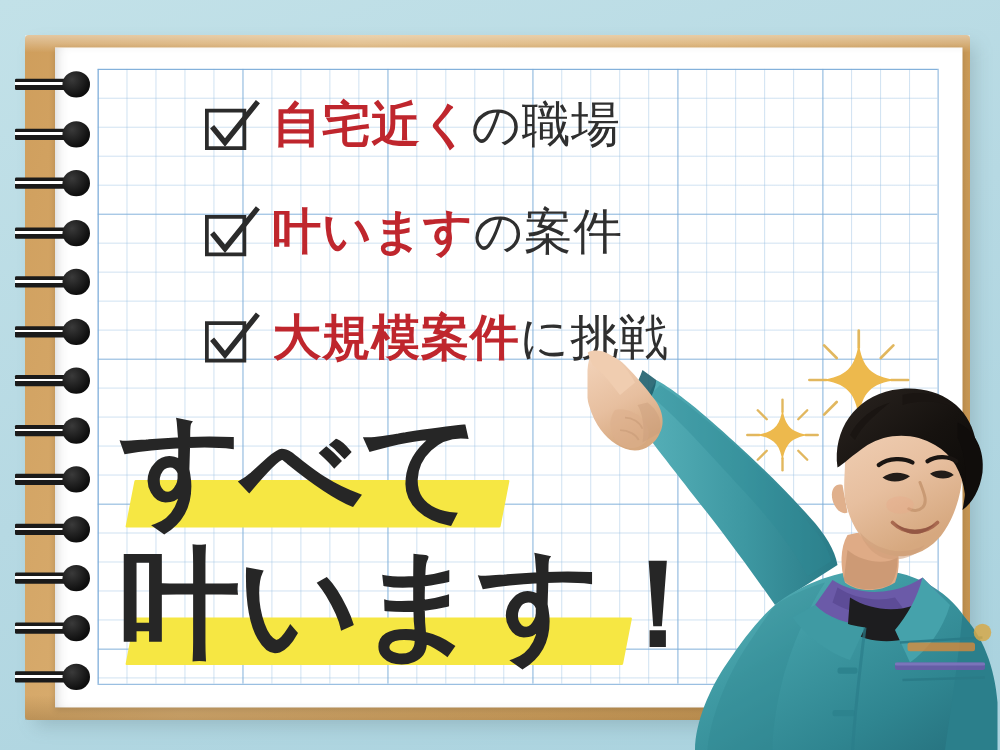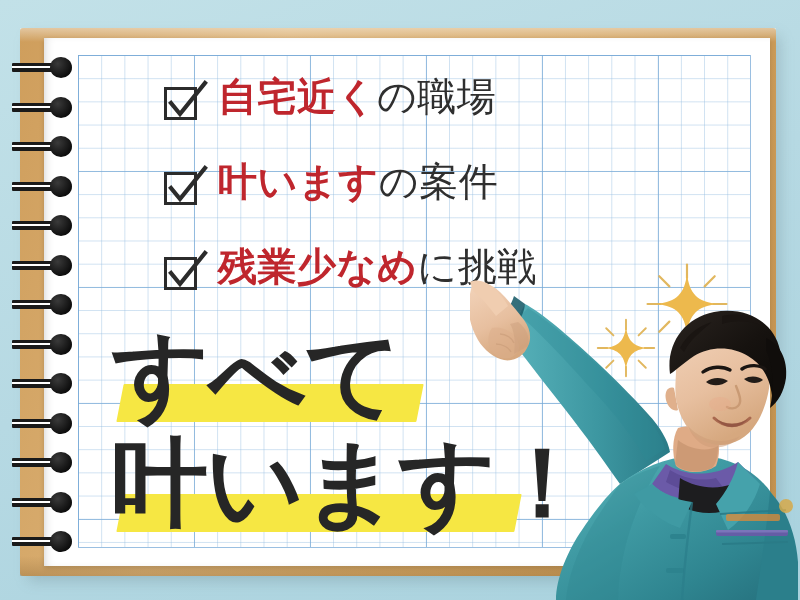--- a/index.html
+++ b/index.html
@@ -57,26 +57,26 @@
     background:radial-gradient(circle at 35% 32%,#3a3a3a,#0e0e0e 70%);}
 
   
   .checklist{position:absolute;left:160px;top:58px;width:520px;}
   .check-row{position:relative;height:85px;display:flex;align-items:center;}
   .cbox{position:relative;width:44px;height:44px;flex:0 0 44px;margin-right:14px;}
   .cbox .sq{position:absolute;left:4px;top:8px;width:33px;height:33px;
     border:3px solid #2b2b2b;box-sizing:border-box;background:transparent;}
   .cbox svg{position:absolute;left:0;top:0;overflow:visible;}
   .ctext{font-size:39px;line-height:1;letter-spacing:.5px;color:#2b2b2b;white-space:nowrap;
-    font-family:Liberation Mono, monospace;}
+    font-family:Liberation Sans, sans-serif;}
   .ctext .hl{color:#bf262d;font-weight:700;}
   .ctext .pl{color:#2f2f2f;font-weight:400;}
 
   
-  .headline{position:absolute;left:112px;top:322px;width:520px;}
+  .headline{position:absolute;left:96px;top:322px;width:520px;}
   .hl-line{position:relative;height:108px;}
   .hl-band{position:absolute;height:38px;
     background:#f6e743;transform:skewX(-11deg);border-radius:1px;}
   .hl-band.b1{left:8px;top:62px;width:300px;}
   .hl-band.b2{left:8px;top:64px;width:398px;}
   .hl-text{position:absolute;left:0;top:0;font-size:96px;line-height:106px;
     font-weight:800;color:#262626;letter-spacing:-2px;white-space:nowrap;
     font-family:"DejaVu Sans","Liberation Sans",sans-serif;}
 
   
@@ -186,21 +186,21 @@
     </div>
 
     <div class="check-row">
       <div class="cbox">
         <div class="sq"></div>
         <svg width="48" height="48" viewBox="0 0 48 48" aria-hidden="true">
           <path d="M11 24 L20 35 L45 4" fill="none" stroke="#2b2b2b" stroke-width="4.2" stroke-linecap="square" stroke-linejoin="miter"></path>
         </svg>
       </div>
       <div class="ctext">
-        <span class="hl">残業少なめ</span><span class="pl">に挑戦</span>
+        <span class="hl">大規模案件</span><span class="pl">に挑戦</span>
       </div>
     </div>
 
   </div>
 
   <div class="headline">
     <div class="hl-line">
       <div class="hl-band b1"></div>
       <div class="hl-text">すべて</div>
     </div>

